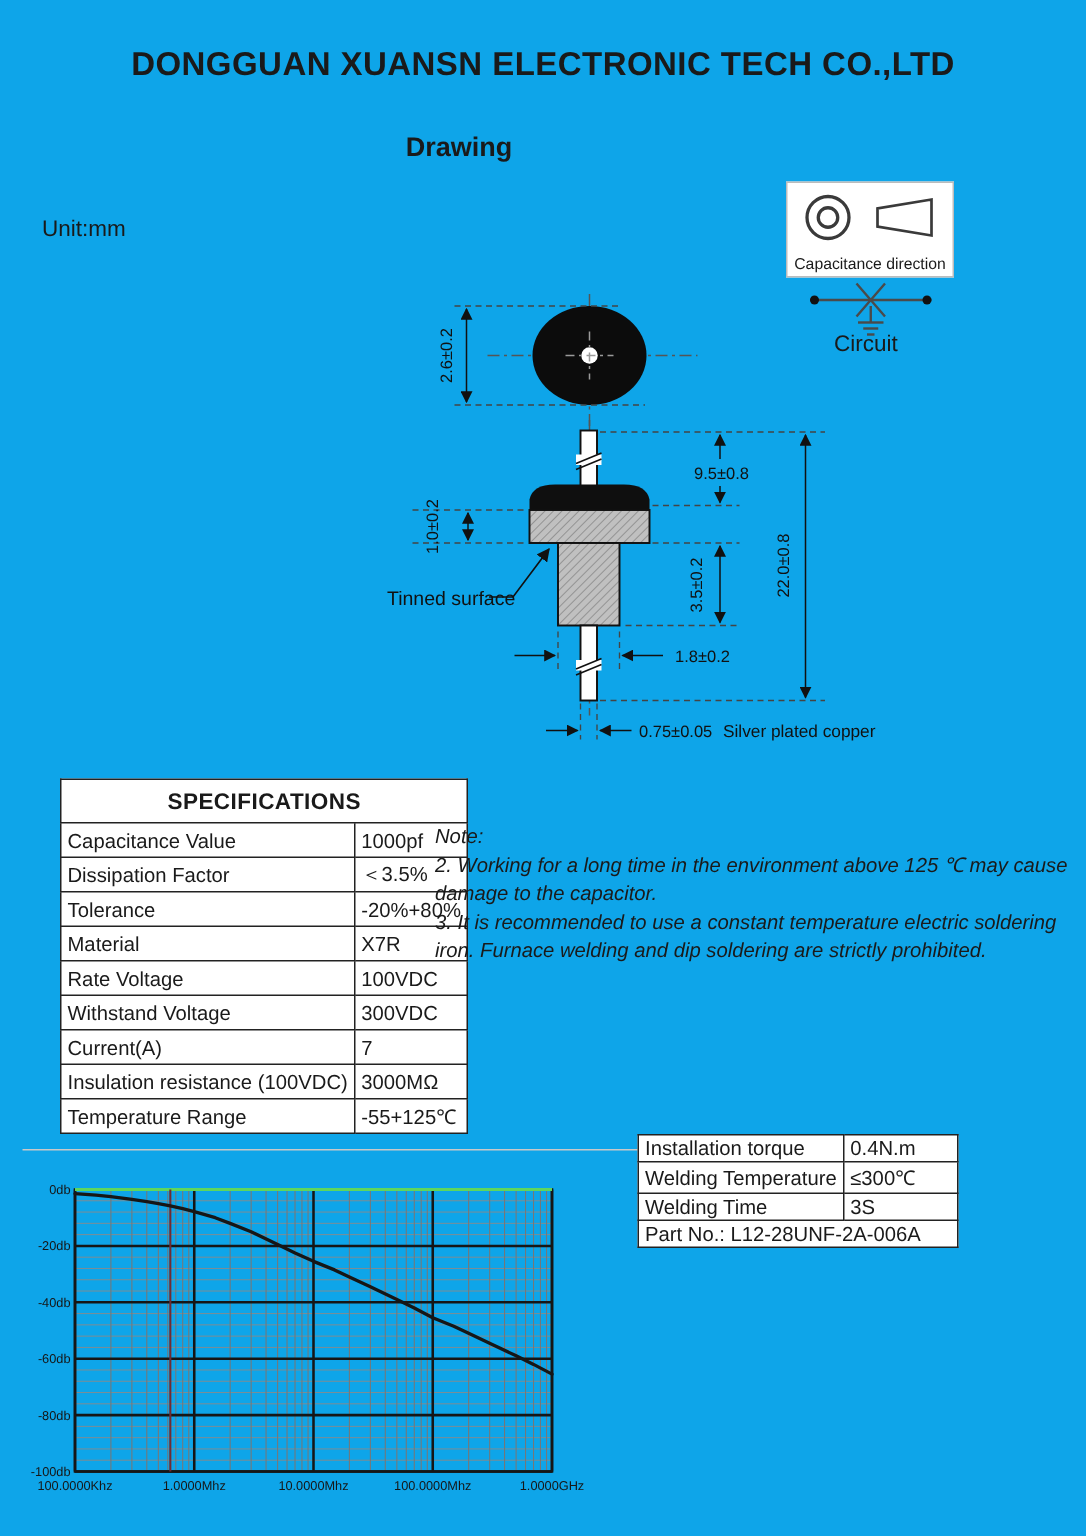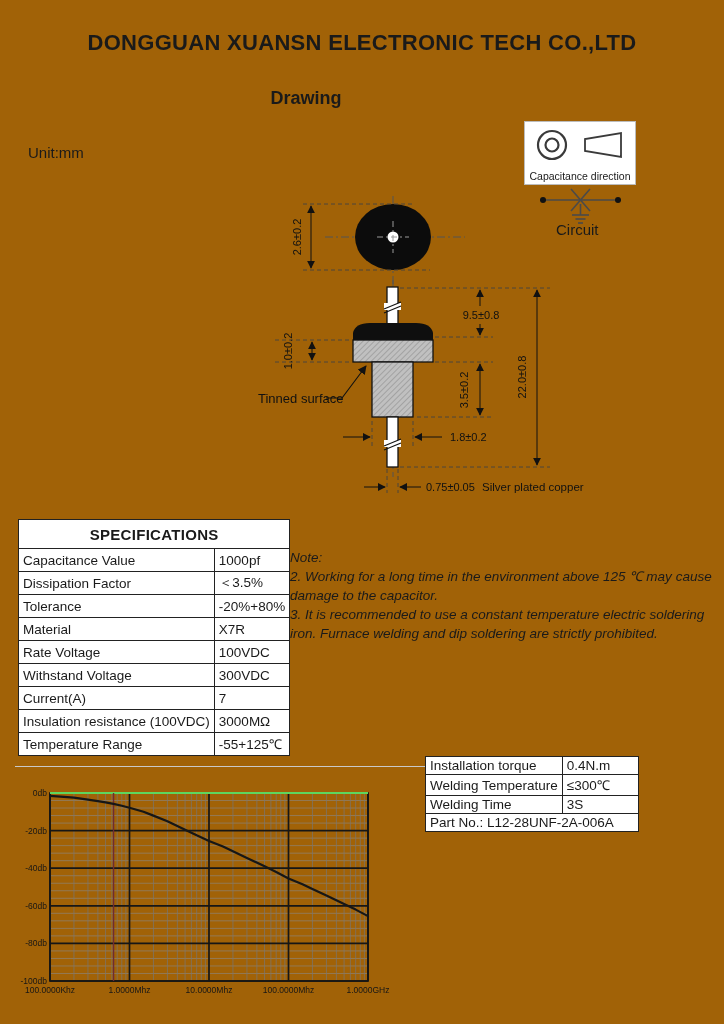--- a/index.html
+++ b/index.html
@@ -1,27 +1,27 @@
 <!DOCTYPE html>
 <html><head>
 <meta charset="utf-8">
 <style>
   html,body{margin:0;padding:0;background:#e8e8e8;}
-  .page{position:relative;width:724px;height:1024px;background:#a16207;margin:0 auto;
+  .page{position:relative;width:724px;height:1024px;background:#0ea5e9;margin:0 auto;
         font-family:"Liberation Sans",sans-serif;color:#1a1a1a;overflow:hidden;}
   .abs{position:absolute;}
   .company-title{left:0;top:30px;width:724px;text-align:center;font-size:22px;font-weight:bold;letter-spacing:.3px;}
   .drawing-title{left:0;top:88px;width:612px;text-align:center;font-size:18px;font-weight:bold;}
   .unit-label{left:28px;top:144px;font-size:15px;}
   .install-box{left:524px;top:121px;width:110px;height:62px;border:1px solid #bcbcbc;background:#fff;}
   .install-box .lbl{position:absolute;left:0;bottom:2px;width:110px;text-align:center;font-size:10.5px;}
   .circuit-label{left:556px;top:221px;font-size:15px;}
   .tbl{border-collapse:collapse;background:#fff;}
   .tbl td,.tbl th{border:1.6px solid #222;font-size:13.5px;padding:1px 4px;white-space:nowrap;}
-  .spec-table{left:18px;top:519px;width:271px;}
+  .spec-table{left:40px;top:519px;width:271px;}
   .spec-table th{font-size:15px;font-weight:bold;text-align:center;height:26px;letter-spacing:.3px;}
   .spec-table td{height:20px;}
   .spec-table td.v{width:90px;}
   .note{left:290px;top:548px;width:434px;font-size:13.5px;line-height:19px;font-style:italic;}
   .note .nh{margin:0 0 0 0;}
   .note p{margin:0;}
   .inst-table{left:425px;top:756px;width:214px;}
   .inst-table td{height:15px;font-size:13.5px;}
   .inst-table td.v{width:105px;}
   .sep-line{left:15px;top:766px;width:580px;height:1px;background:#c9c9c9;}

